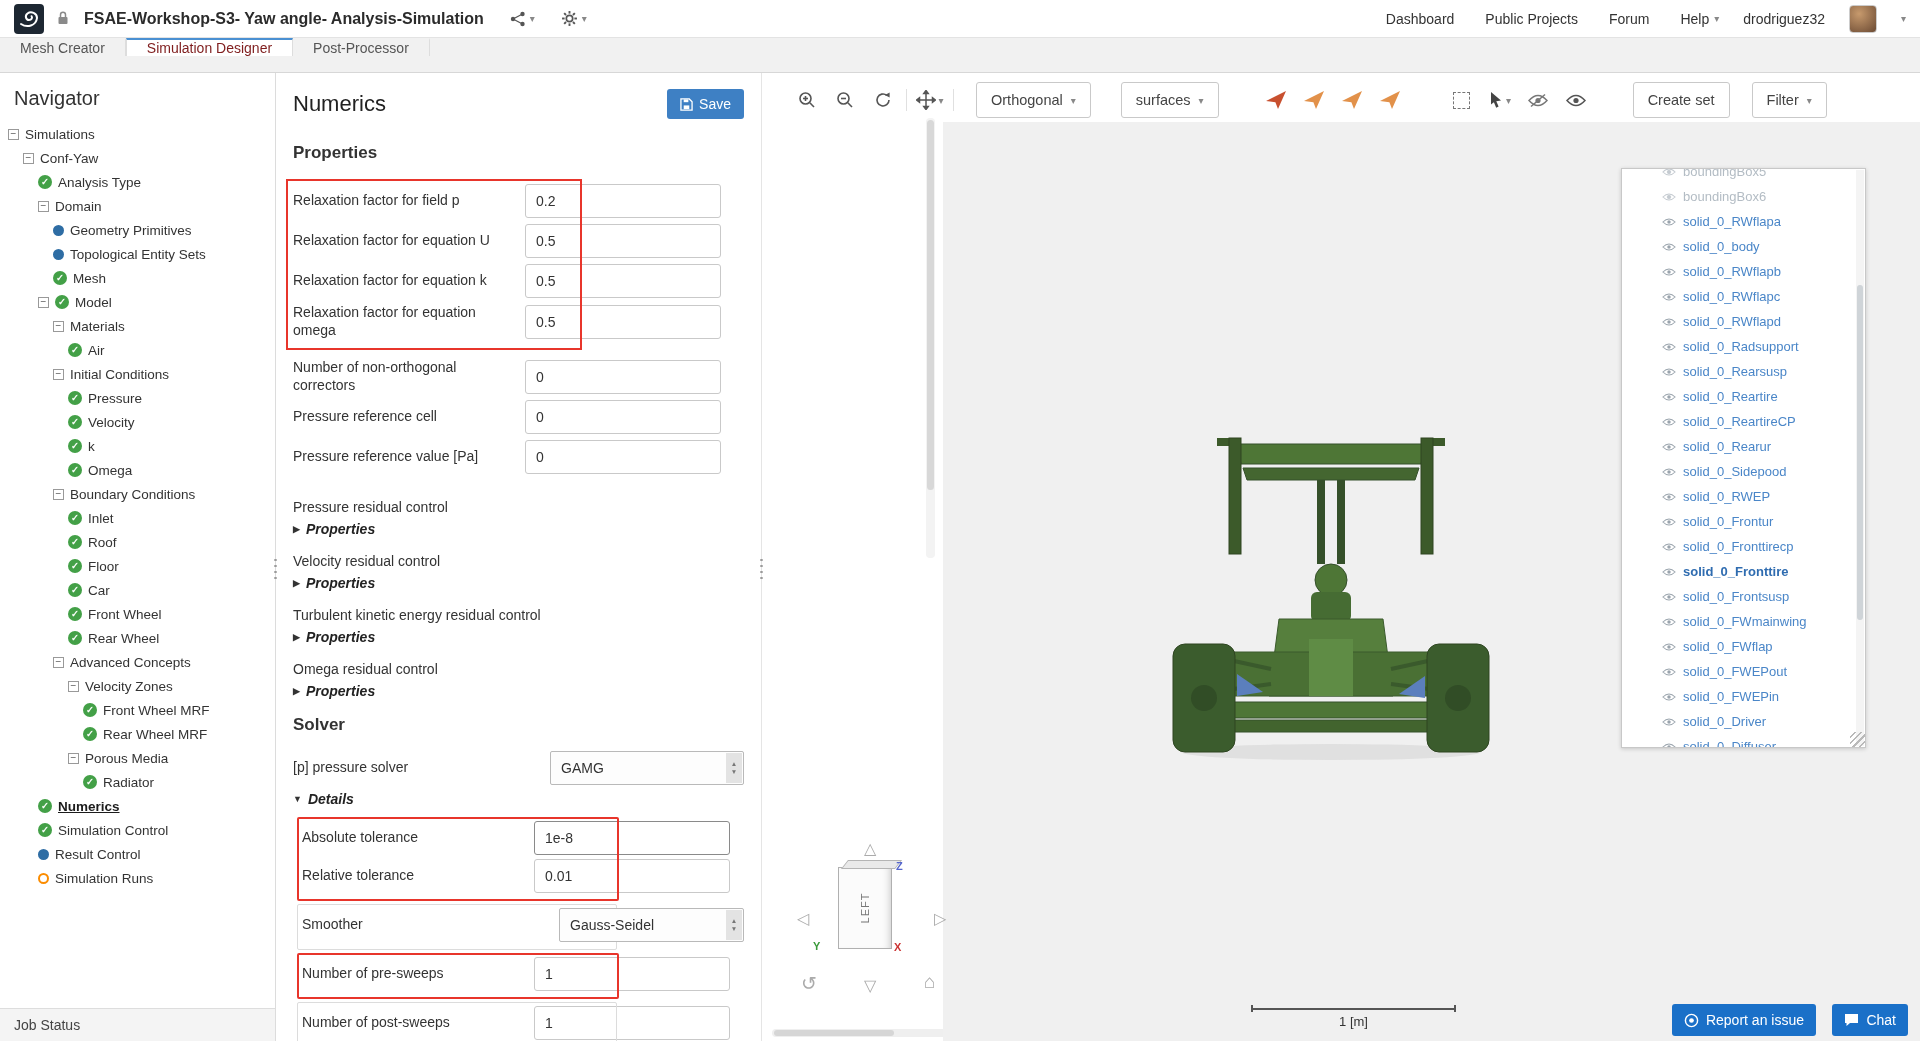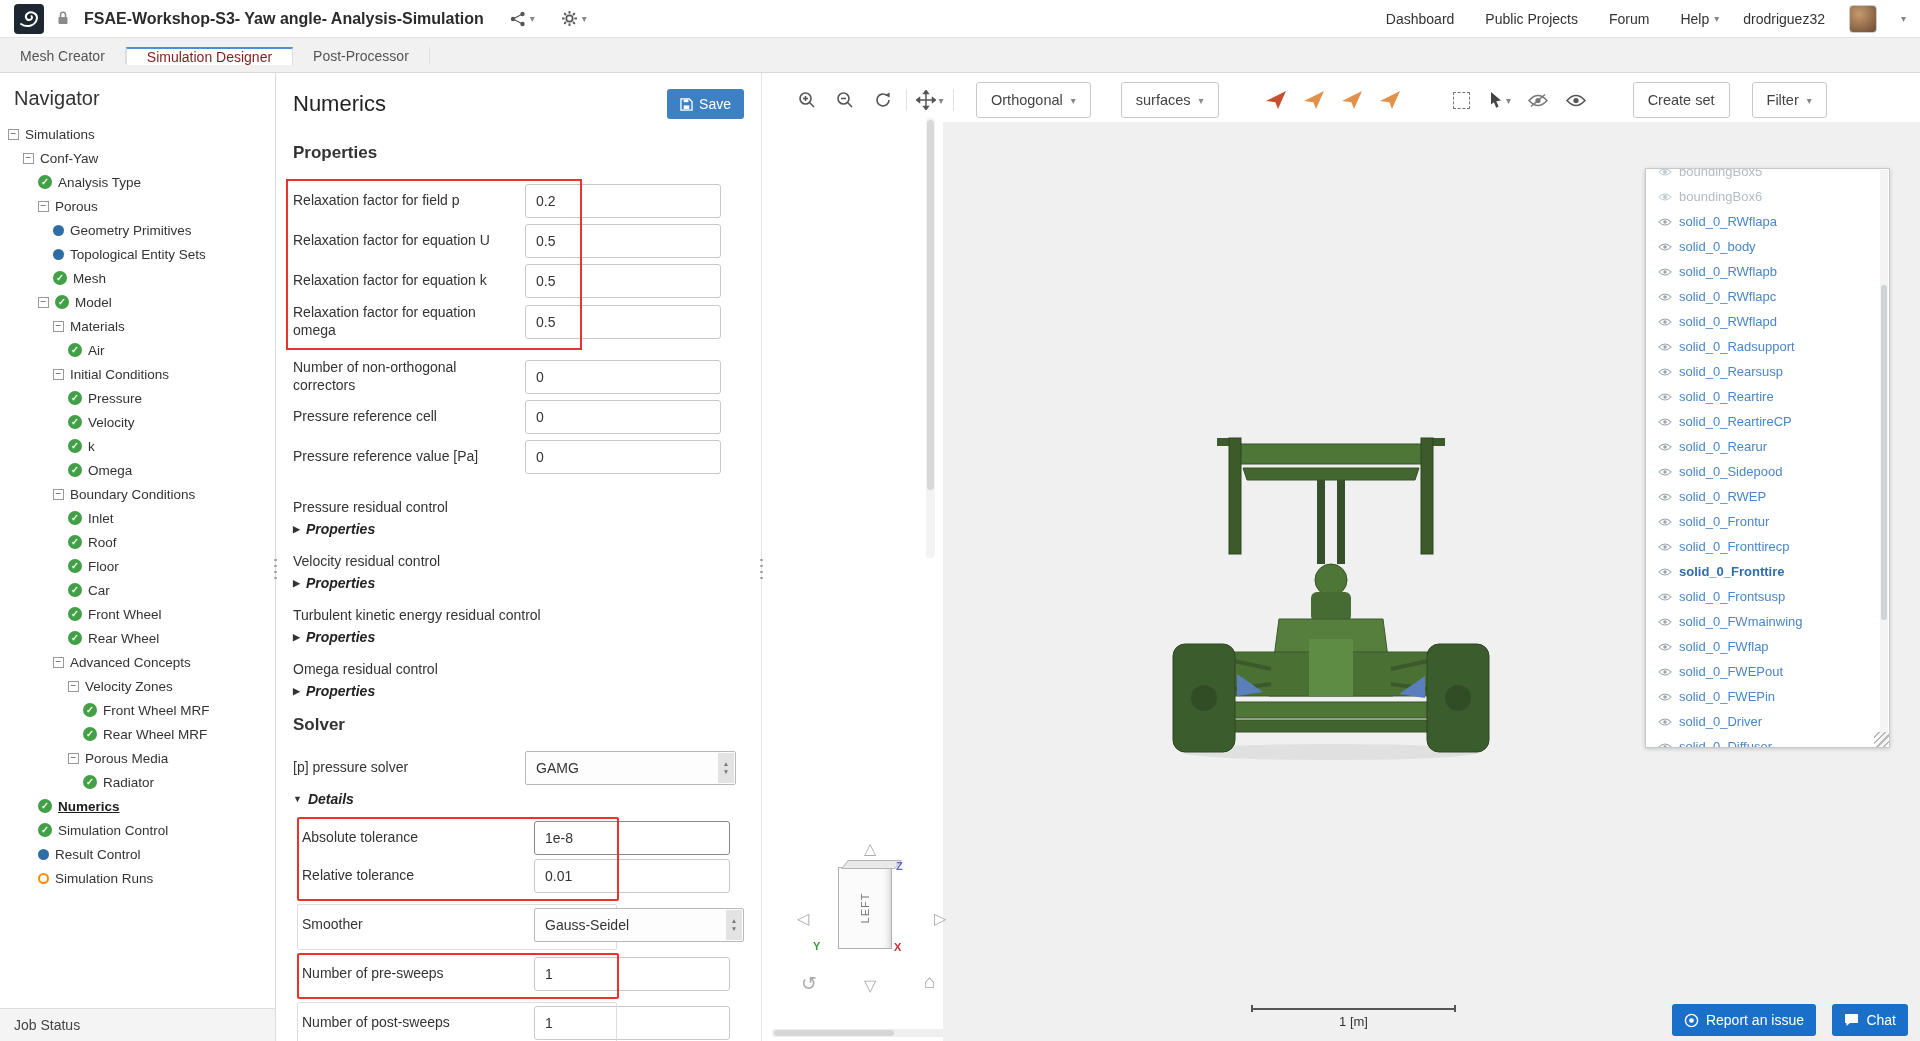--- a/index.html
+++ b/index.html
@@ -15,21 +15,21 @@
   .topbar{height:38px; display:flex; align-items:center; gap:12px; padding:0 14px; background:#fff; border-bottom:1px solid #e3e3e3;}
   .logo{width:30px; height:30px; border-radius:4px; background:#1d2732; display:flex; align-items:center; justify-content:center; cursor:pointer; flex:none;}
   .tb-title{font-weight:bold; font-size:16px; color:#2b2b2b; margin-left:2px; white-space:nowrap;}
   .tb-icon{display:flex; align-items:center; gap:4px; color:#555; cursor:pointer; margin-left:14px;}
   .chev{font-size:10px; color:#888;}
   .tb-right{margin-left:auto; display:flex; align-items:center; gap:24px; font-size:14px; color:#333;}
   .tb-link{cursor:pointer; display:flex; align-items:center; gap:5px; white-space:nowrap;}
   .avatar{width:28px; height:28px; border-radius:4px; background:radial-gradient(circle at 35% 30%, #c79a6d, #6b4a33); border:1px solid #ccc; cursor:pointer;}
 
   
-  .tabbar{height:35px; background:#f1f1f1; border-bottom:1px solid #d7d7d7; display:flex; align-items:center;}
+  .tabbar{height:35px; background:#f1f1f1; border-bottom:1px solid #d7d7d7; display:flex; align-items:flex-start;}
   .tab{display:flex; align-items:center; padding:0 20px; font-size:14px; color:#555; border-right:1px solid #dddddd; cursor:pointer; border-top:2px solid transparent;}
   .tab.active{background:#fff; color:#7f1d1d; border-top:2px solid #4a90d2; border-left:1px solid #dddddd; margin-bottom:-1px;}
 
   
   .main{display:flex; height:968px;}
 
   
   .navigator{width:276px; flex:none; background:#fff; border-right:1px solid #dcdcdc; display:flex; flex-direction:column; position:relative;}
   .nav-title{font-size:20px; color:#333; padding:14px 14px 10px;}
   .tree{flex:1; overflow:hidden; padding-top:2px;}
@@ -46,21 +46,21 @@
   .form-panel{width:486px; flex:none; background:#fff; border-right:1px solid #e5e5e5; display:flex; flex-direction:column; position:relative;}
   .panel-header{display:flex; justify-content:space-between; align-items:center; padding:16px 17px 4px;}
   .panel-title{font-size:22px; font-weight:normal; color:#222;}
   .save-btn{background:var(--accent-blue); color:#fff; border:none; border-radius:3px; padding:7px 13px; font-size:14px; display:flex; gap:6px; align-items:center; cursor:pointer; font-family:inherit;}
   .panel-body{flex:1; overflow:hidden; padding:4px 17px 0;}
   .section-heading{font-size:17px; font-weight:bold; color:#333; margin:16px 0 16px;}
   .field-row{display:flex; align-items:center; margin-bottom:6px; min-height:34px;}
   .field-label{width:232px; flex:none; font-size:14px; color:#333; padding-right:14px; line-height:1.25;}
   .field-input{width:196px; height:34px; border:1px solid #c9c9c9; border-radius:3px; padding:0 10px; font-size:14px; color:#333; font-family:inherit; background:#fff;}
   .field-input.focused{border-color:#8a8a8a;}
-  .select-box{width:211px; height:34px; border:1px solid #b9b9b9; border-radius:2px; display:flex; align-items:center; position:relative; background:#fdfdfd; cursor:pointer;}
+  .select-box{width:211px; height:34px; border:1px solid #b9b9b9; border-radius:2px; display:flex; align-items:center; position:relative; background:#fdfdfd; cursor:pointer;margin-left:25px;}
   .select-value{padding-left:10px; font-size:14px; color:#333;}
   .select-strip{position:absolute; right:1px; top:1px; bottom:1px; width:16px; background:#e3e3e3; display:flex; flex-direction:column; align-items:center; justify-content:center; color:#777;}
   .select-strip i{font-style:normal; font-size:6.5px; line-height:1.3;}
   .prop-group{position:relative; padding:3px 0;}
   .prop-group.hl{padding:5px 0; margin-bottom:6px;}
   .prop-group.hl::before{content:''; position:absolute; left:-7px; top:0; bottom:0; width:292px; border:2px solid var(--highlight-red); pointer-events:none;}
   .residual-label{font-size:14px; color:#333; margin:16px 0 6px;}
   .prop-toggle,.details-toggle{display:flex; align-items:center; gap:6px; font-size:14px; font-weight:bold; font-style:italic; color:#222; margin:4px 0 10px; cursor:pointer;}
   .tri{font-size:9px; font-style:normal; color:#333;}
   .details-block{margin-left:6px;}
@@ -80,21 +80,21 @@
 
   .vscroll{position:absolute; left:164px; top:45px; width:9px; height:440px; background:#f3f3f3; border-radius:4px; z-index:4; cursor:pointer;}
   .vthumb{position:absolute; left:1px; right:1px; top:2px; height:370px; background:#d8d8d8; border-radius:4px;}
   .hscroll{position:absolute; left:10px; bottom:4px; width:200px; height:8px; background:#efefef; border-radius:4px; cursor:pointer;}
   .hthumb{position:absolute; top:1px; bottom:1px; left:2px; width:120px; background:#d6d6d6; border-radius:4px;}
 
   .canvas{position:absolute; left:181px; top:49px; right:0; bottom:0; background:#f0f0f0;}
   .car-svg{position:absolute; left:228px; top:312px; cursor:pointer;}
 
   
-  .solids-panel{position:absolute; top:46px; right:30px; width:245px; height:580px; background:#fff; border:1px solid #c8c8c8; box-shadow:0 1px 4px rgba(0,0,0,.18); overflow:hidden;}
+  .solids-panel{position:absolute; top:46px; right:54px; width:245px; height:580px; background:#fff; border:1px solid #c8c8c8; box-shadow:0 1px 4px rgba(0,0,0,.18); overflow:hidden;padding-left:28px;}
   .solids-list{padding-top:0;}
   .solid-row{display:flex; align-items:center; gap:7px; height:25px; padding:0 12px; font-size:13px; color:var(--solid-blue); white-space:nowrap; cursor:pointer;}
   .solid-row:first-child{margin-top:-10px;}
   .solid-row.dimmed{color:#b3bcc4;}
   .solid-row.dimmed svg path, .solid-row.dimmed svg circle{stroke:#c4cad0; fill:#c4cad0;}
   .solid-row.dimmed svg path[fill="none"]{fill:none;}
   .solid-row.selected{color:#2f6cb0; font-weight:bold;}
   .eye{display:flex; align-items:center; flex:none;}
   .solids-scroll{position:absolute; right:1px; top:1px; bottom:1px; width:8px; background:#f4f4f4;}
   .solids-thumb{position:absolute; left:1px; right:1px; top:115px; height:335px; background:#cfd4d8; border-radius:3px;}
@@ -203,21 +203,21 @@
         <div class="tree-row" style="padding-left: 23px;">
           <span class="expander">−</span>
           <span class="tree-label">Conf-Yaw</span>
         </div>
         <div class="tree-row" style="padding-left: 38px;">
           <span class="st-check">✓</span>
           <span class="tree-label">Analysis Type</span>
         </div>
         <div class="tree-row" style="padding-left: 38px;">
           <span class="expander">−</span>
-          <span class="tree-label">Porous</span>
+          <span class="tree-label">Domain</span>
         </div>
         <div class="tree-row" style="padding-left: 53px;">
           <span class="st-dot"></span>
           <span class="tree-label">Geometry Primitives</span>
         </div>
         <div class="tree-row" style="padding-left: 53px;">
           <span class="st-dot"></span>
           <span class="tree-label">Topological Entity Sets</span>
         </div>
         <div class="tree-row" style="padding-left: 53px;">

